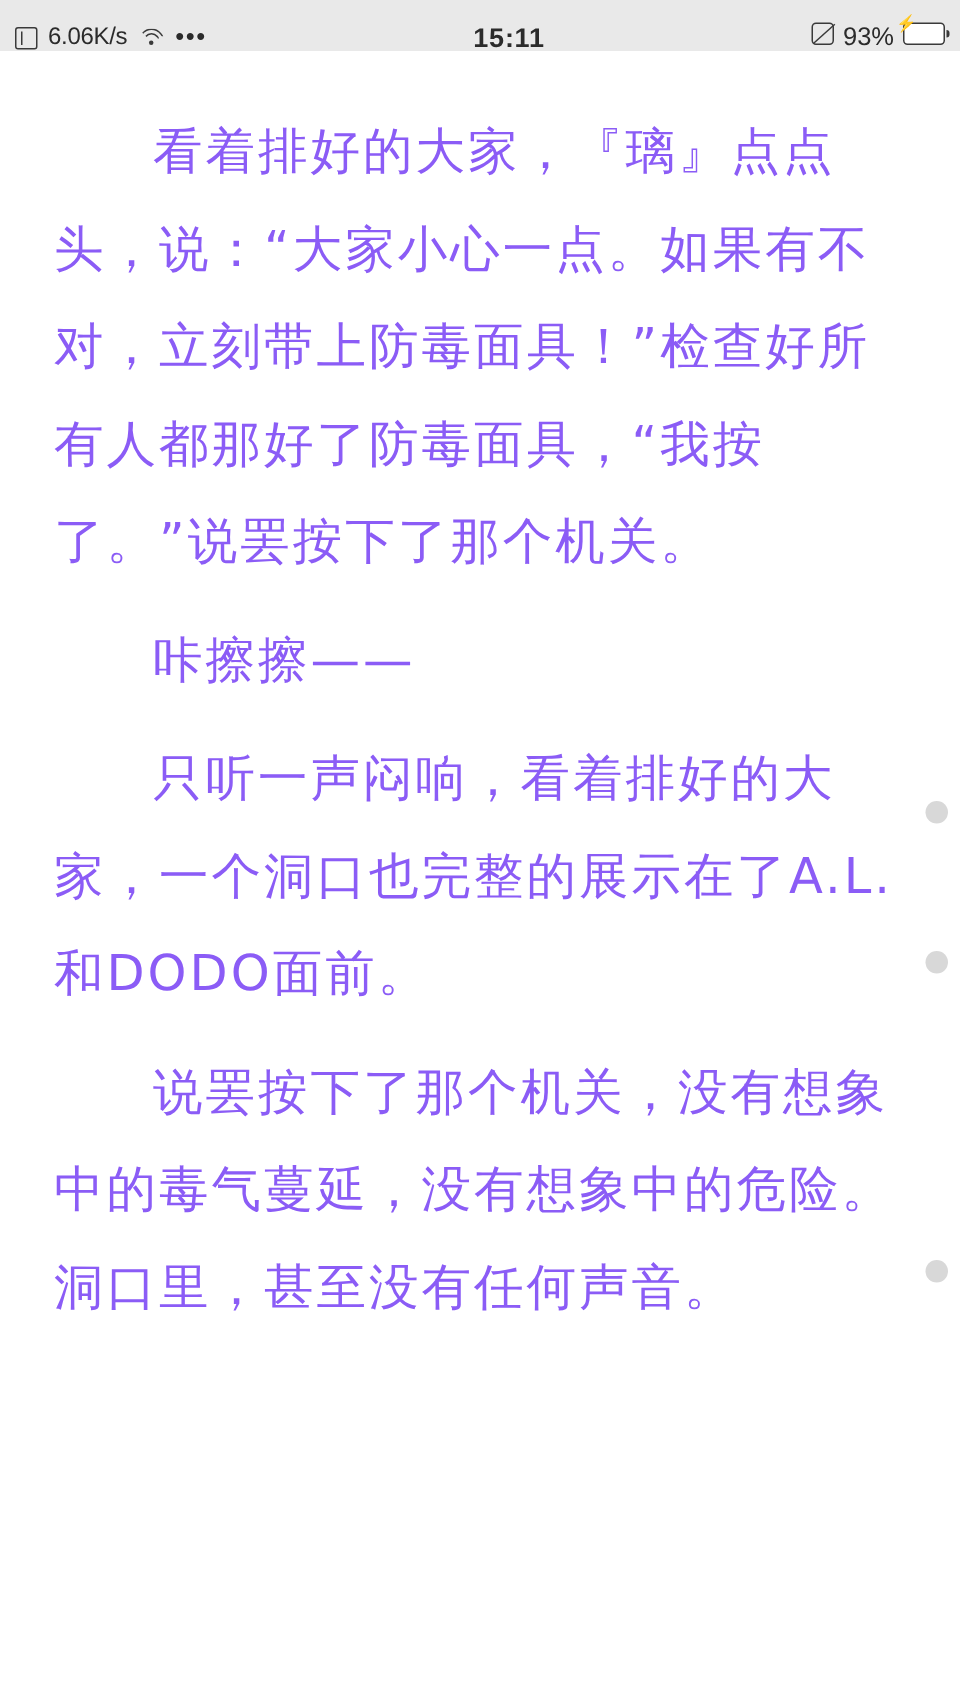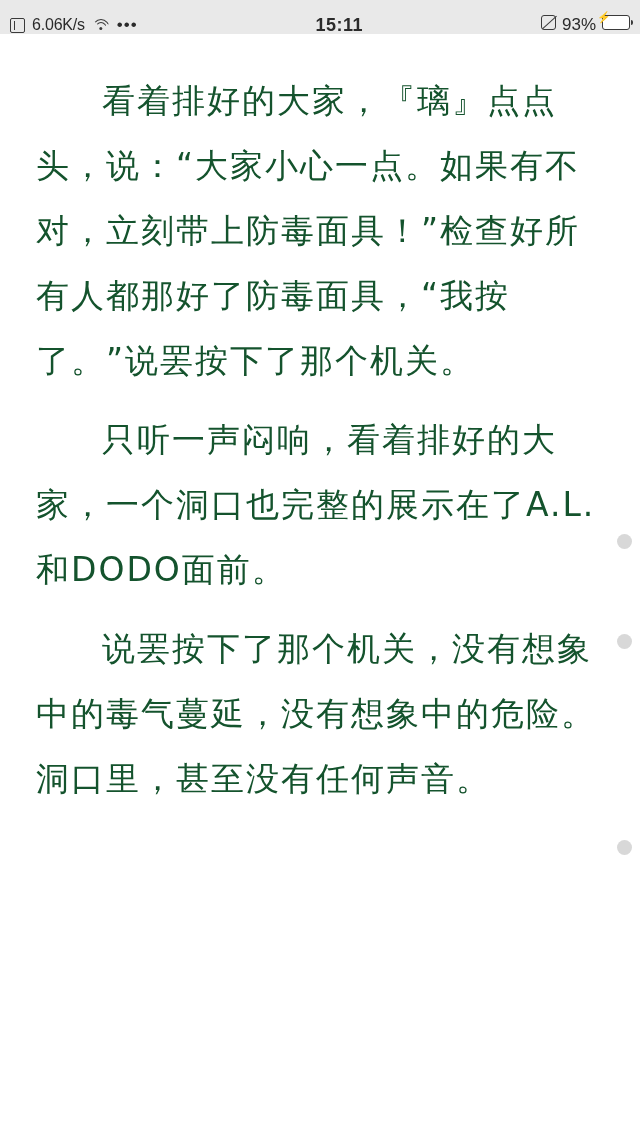--- a/index.html
+++ b/index.html
@@ -150,21 +150,21 @@
     width: 640px;
     height: 1104px;
     background: #ffffff;
     box-sizing: border-box;
     padding: 34px 40px 0 36px;
   }
   .para {
     font-family: "DejaVu Sans", sans-serif;
     font-size: 33px;
     line-height: 65px;
-    color: #14532d;
+    color: #8b5cf6;
     text-indent: 66px;
     margin: 0 0 14px 0;
     letter-spacing: 2px;
     word-break: break-all;
   }
 
   
   .scroll-dot {
     position: absolute;
     right: 8px;
@@ -195,19 +195,20 @@
     <span class="icon-mute"></span>
     <span class="batt-pct">93%</span>
     <span class="icon-batt">
       <span class="fill"><span class="bolt">⚡</span></span>
     </span>
   </div>
 </div>
 
 <div class="reader">
   <p class="para">看着排好的大家，『璃』点点头，说：“大家小心一点。如果有不对，立刻带上防毒面具！”检查好所有人都那好了防毒面具，“我按了。”说罢按下了那个机关。</p>
+  <p class="para">咔擦擦——</p>
   <p class="para">只听一声闷响，看着排好的大家，一个洞口也完整的展示在了A.L.和DODO面前。</p>
   <p class="para">说罢按下了那个机关，没有想象中的毒气蔓延，没有想象中的危险。洞口里，甚至没有任何声音。</p>
 
   <span class="scroll-dot dot1"></span>
   <span class="scroll-dot dot2"></span>
   <span class="scroll-dot dot3"></span>
 </div>
 
 </body></html>

